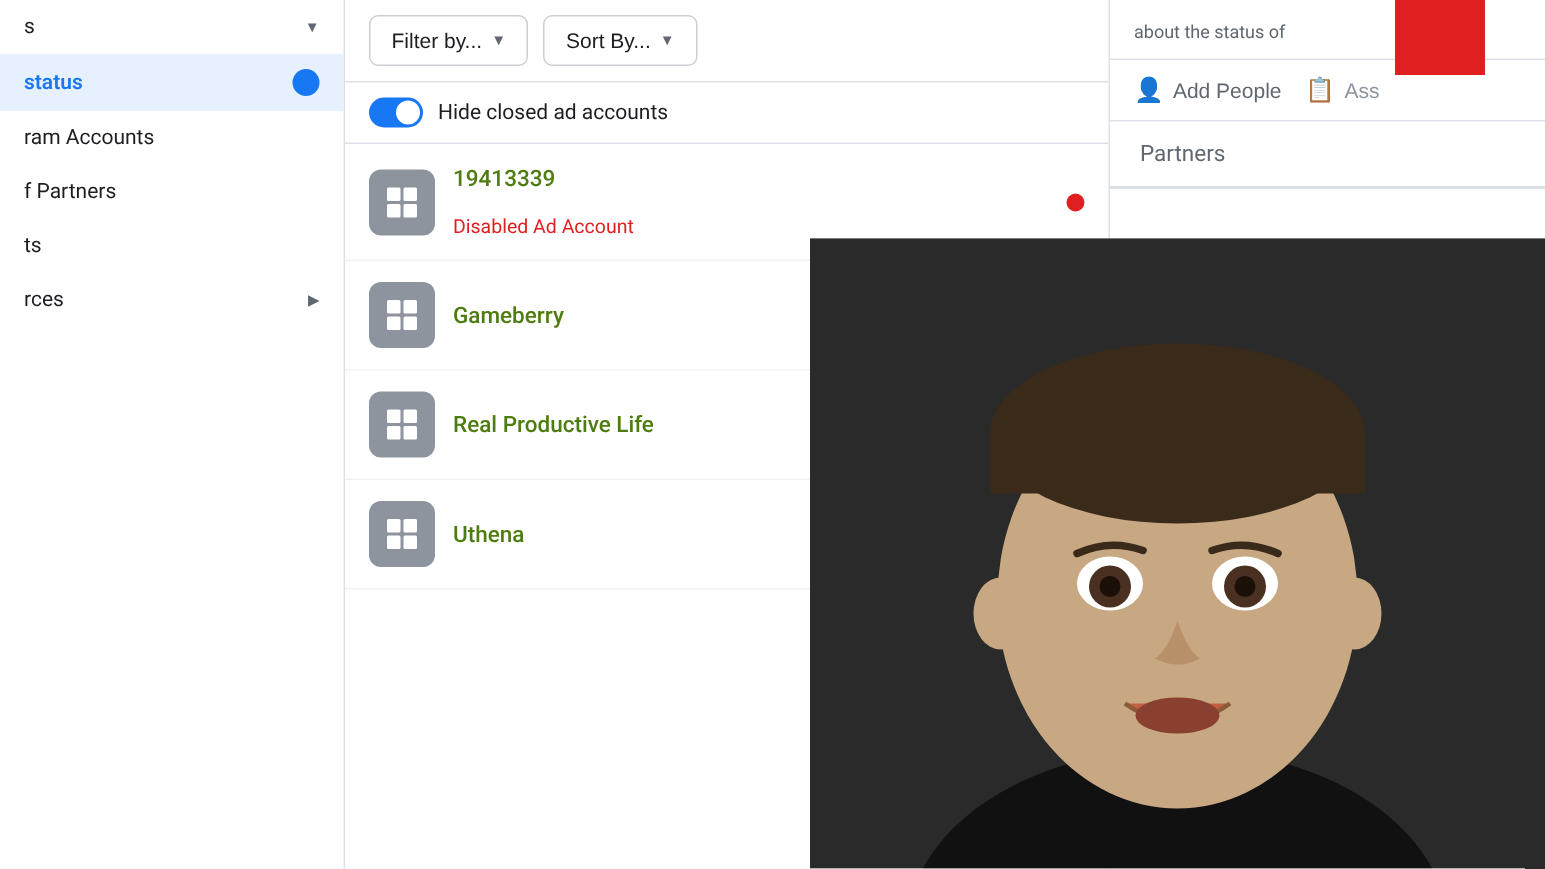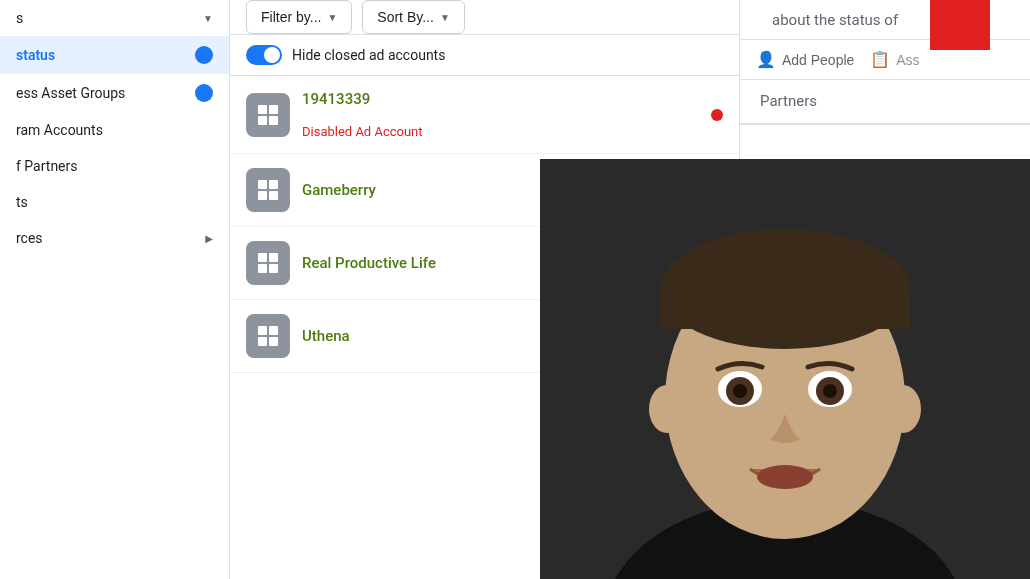--- a/index.html
+++ b/index.html
@@ -69,21 +69,21 @@
       width: 510px;
       height: 100%;
       background: #fff;
       border-right: 1px solid #dde1e7;
       overflow: hidden;
     }
 
     .toolbar {
       display: flex;
       align-items: center;
-      padding: 0 16px;
+      padding: 10px 16px;
       gap: 10px;
       border-bottom: 1px solid #dde1e7;
     }
 
     .filter-btn {
       display: flex;
       align-items: center;
       gap: 6px;
       padding: 8px 14px;
       border: 1px solid #ccd0d5;
@@ -201,23 +201,22 @@
       background: #fff;
       overflow: hidden;
     }
 
     .right-panel-top {
       padding: 10px 16px;
       border-bottom: 1px solid #dde1e7;
     }
 
     .status-text {
-      font-size: 15px;
+      font-size: 12px;
       color: #606770;
-      margin-left: 16px;
     }
 
     .action-buttons {
       display: flex;
       align-items: center;
       padding: 10px 16px;
       gap: 16px;
       border-bottom: 1px solid #dde1e7;
     }
 
@@ -297,24 +296,20 @@
   <div class="sidebar-item">
     <span class="sidebar-item-label">s</span>
     <span class="chevron">▼</span>
   </div>
 
   <div class="sidebar-item active">
     <span class="sidebar-item-label">status</span>
     <span class="badge"></span>
   </div>
 
-  <div class="sidebar-item">
-    <span class="sidebar-item-label">ess Asset Groups</span>
-    <span class="badge"></span>
-  </div>
 
   <div class="sidebar-item">
     <span class="sidebar-item-label">ram Accounts</span>
   </div>
 
   <div class="sidebar-item">
     <span class="sidebar-item-label">f Partners</span>
   </div>
 
   <div class="sidebar-item">

